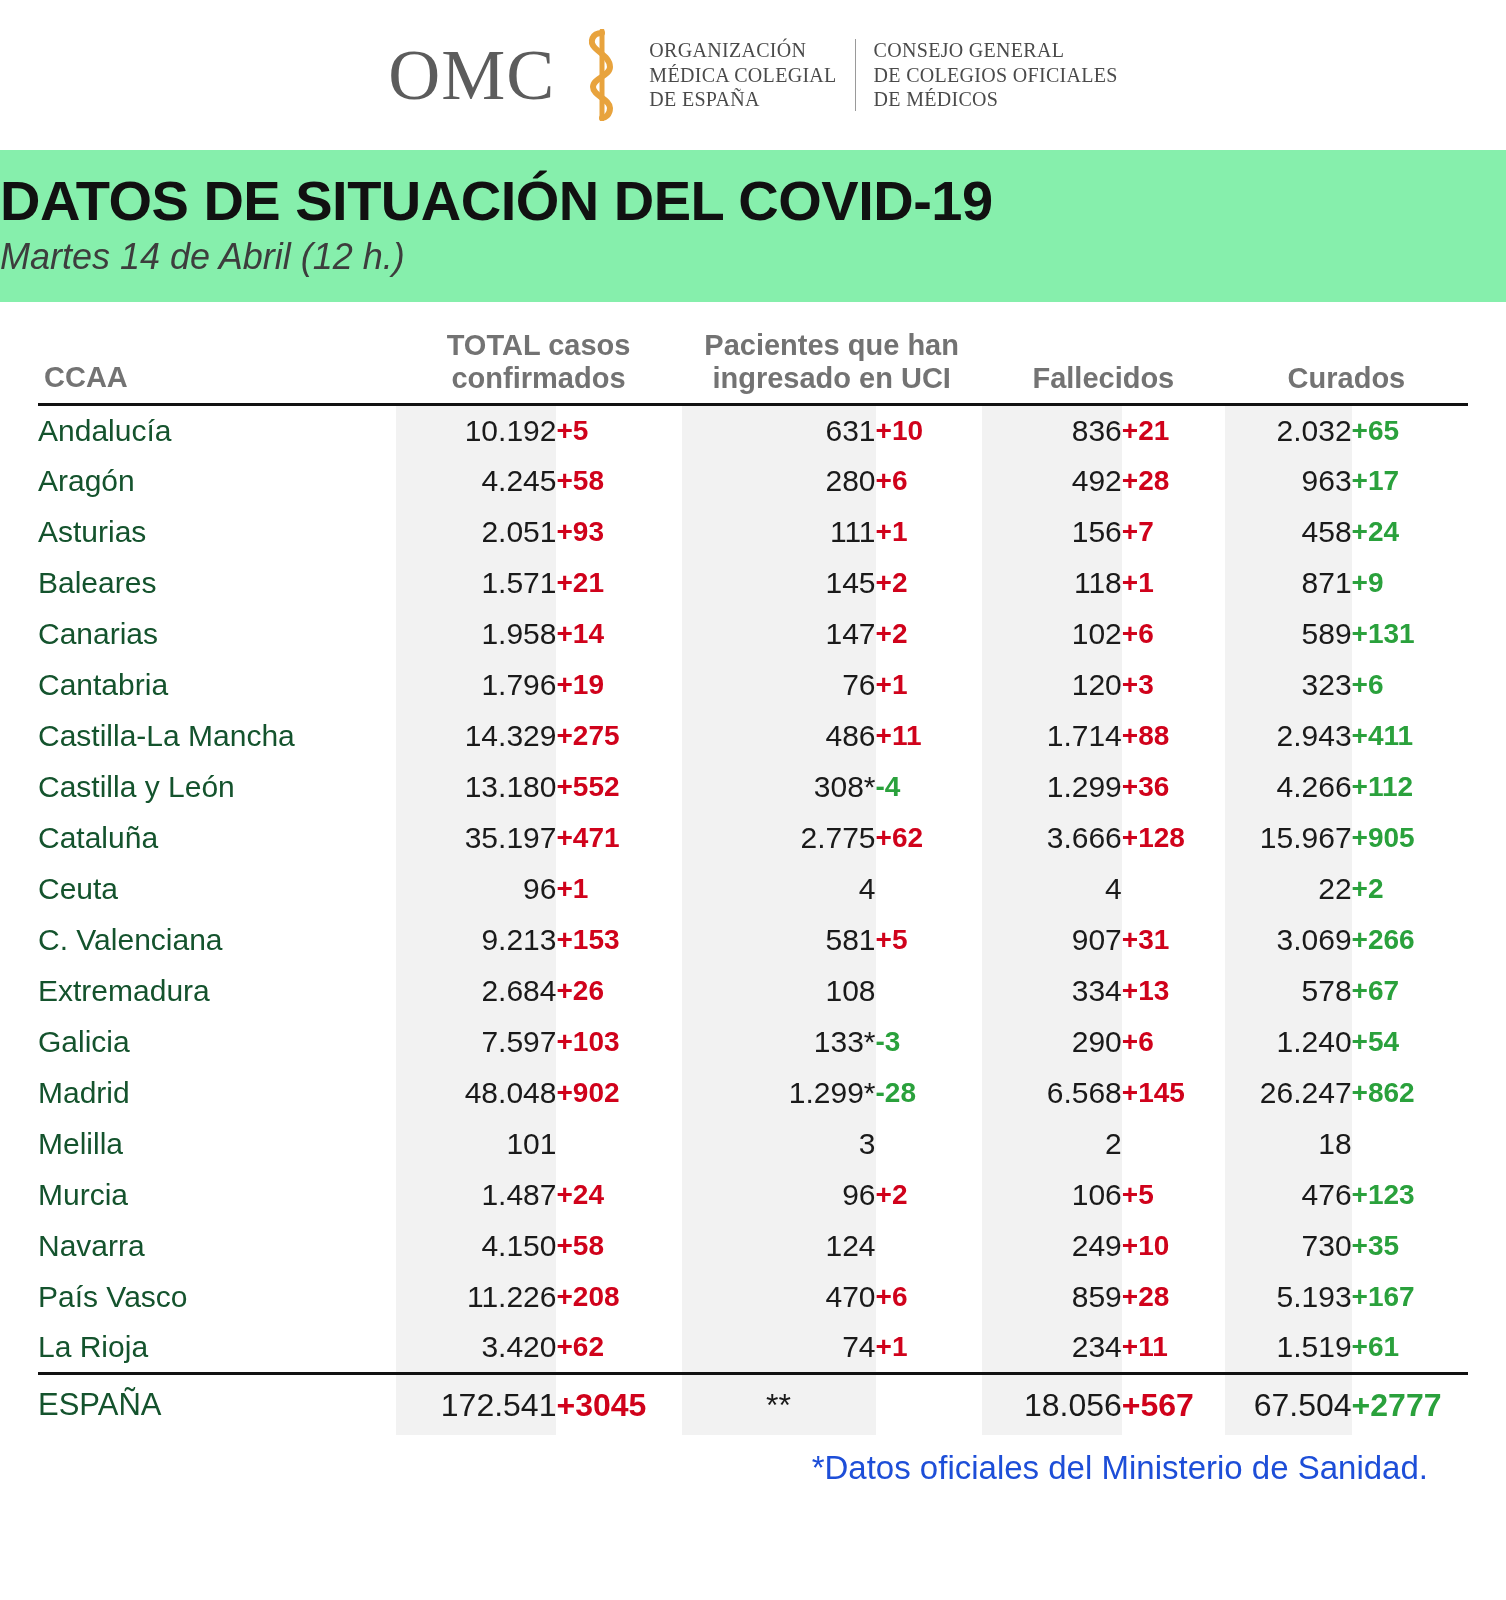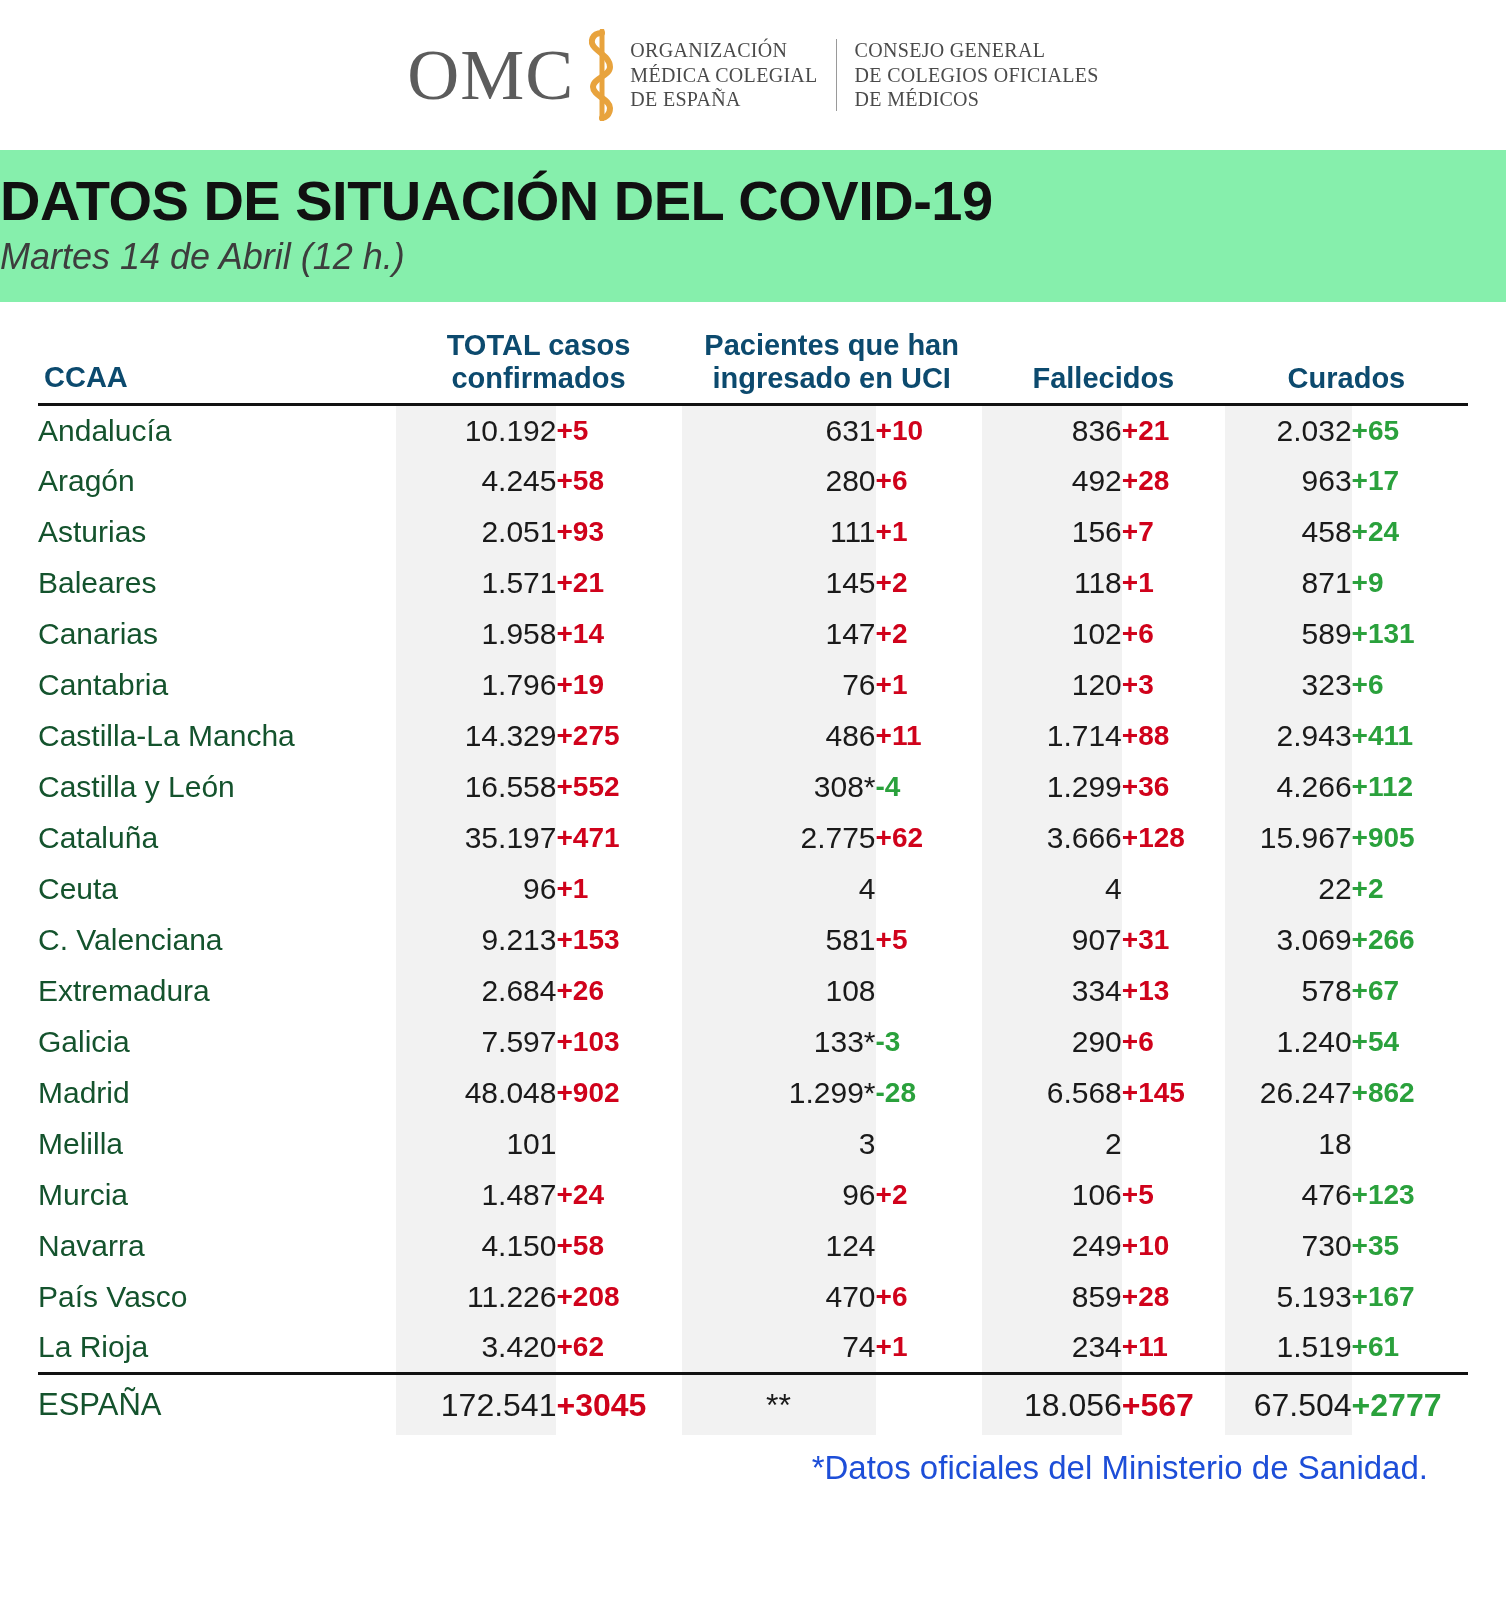--- a/index.html
+++ b/index.html
@@ -20,21 +20,21 @@
   .logo-band {
     height: 150px;
     background: #ffffff;
     display: flex;
     align-items: center;
     justify-content: center;
   }
   .logo-wrap {
     display: flex;
     align-items: center;
-    gap: 5px;
+    gap: 24px;
   }
   .omc-text {
     font-family: "Liberation Serif", serif;
     font-size: 72px;
     letter-spacing: 1px;
     color: #5c5c5c;
     line-height: 1;
     font-weight: 400;
   }
   .caduceus {
@@ -93,21 +93,21 @@
     position: relative;
   }
   table.data {
     width: 100%;
     border-collapse: collapse;
     font-size: 30px;
   }
   table.data th {
     font-weight: bold;
     font-size: 29px;
-    color: #0c4a6e;
+    color: #737373;
     vertical-align: bottom;
     padding-bottom: 6px;
   }
   .hdr-ccaa { text-align: left; padding-left: 6px; }
   .hdr-group { text-align: center; line-height: 1.12; }
 
   thead tr.hdr-line th {
     border-bottom: 3px solid #111;
     height: 4px;
     padding: 0;
@@ -288,21 +288,21 @@
           <td class="delta up">+275</td>
           <td class="num">486</td>
           <td class="delta up">+11</td>
           <td class="num">1.714</td>
           <td class="delta up">+88</td>
           <td class="num">2.943</td>
           <td class="delta cured">+411</td>
         </tr>
         <tr>
           <td class="name">Castilla y León</td>
-          <td class="num">16.558</td>
+          <td class="num">13.180</td>
           <td class="delta up">+552</td>
           <td class="num">308*</td>
           <td class="delta down">-4</td>
           <td class="num">1.299</td>
           <td class="delta up">+36</td>
           <td class="num">4.266</td>
           <td class="delta cured">+112</td>
         </tr>
         <tr>
           <td class="name">Cataluña</td>

